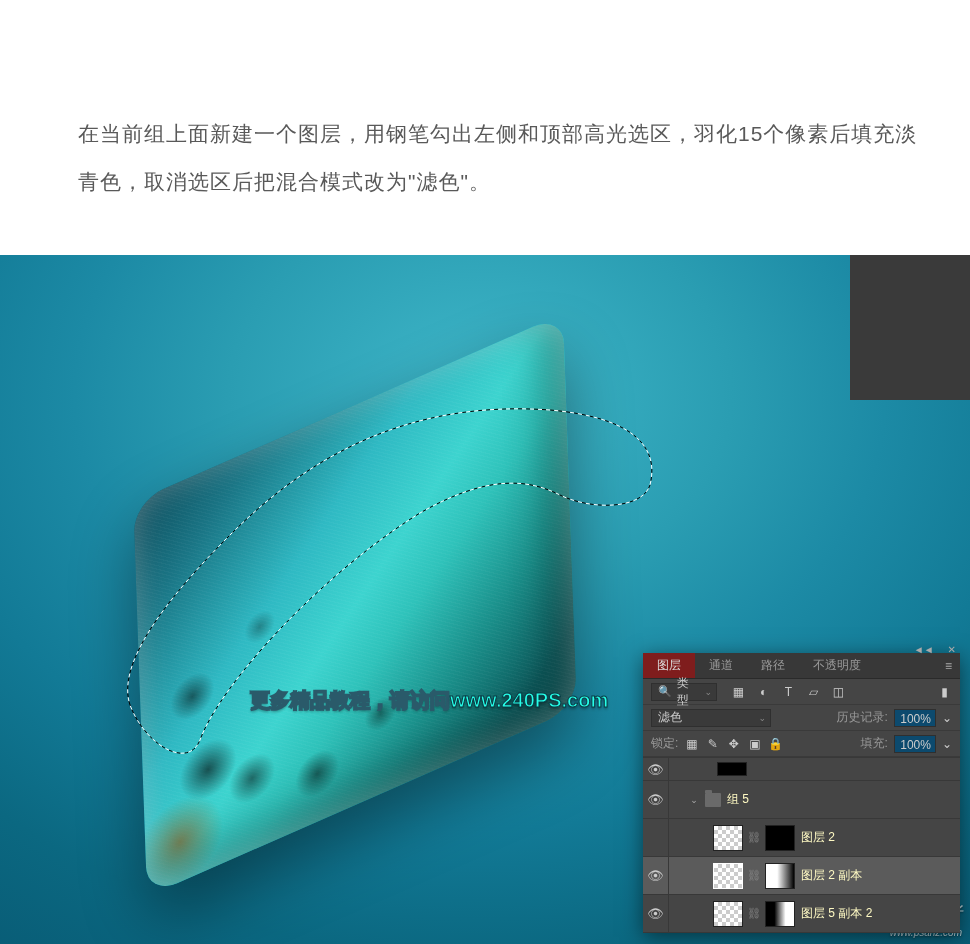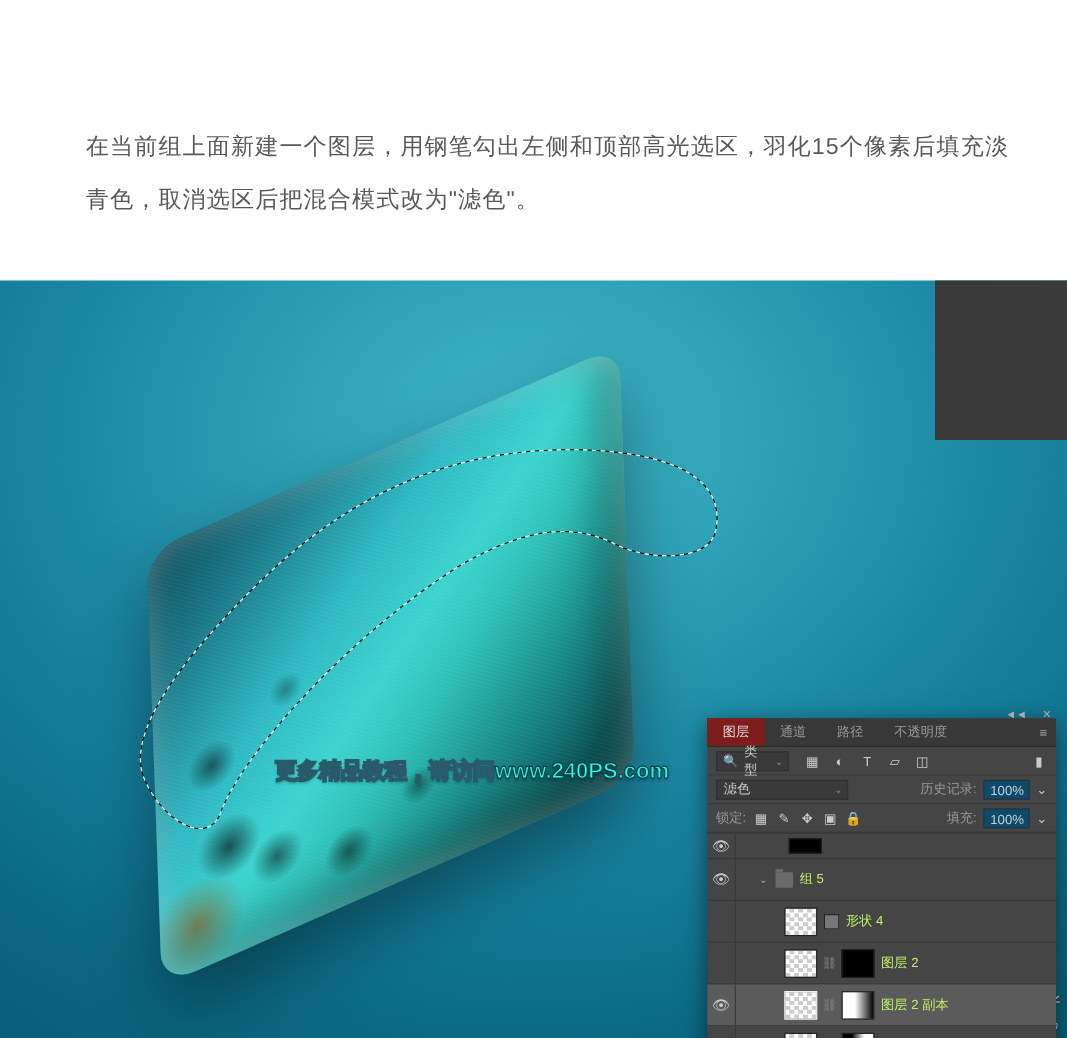--- a/index.html
+++ b/index.html
@@ -61,21 +61,21 @@
 .indent { display: inline-block; }
 .twist { width: 10px; color: #aaa; font-size: 9px; cursor: pointer; display: inline-block; text-align: center; }
 .folder-ico { width: 16px; height: 14px; background: #6a6a6a; border-radius: 1px; position: relative; display: inline-block; }
 .folder-ico::before { content: ''; position: absolute; top: -3px; left: 0; width: 7px; height: 3px; background: #6a6a6a; border-radius: 1px 1px 0 0; }
 .thumb { width: 30px; height: 26px; border: 1px solid #222; display: inline-block; flex-shrink: 0; }
 .thumb.checker { background: repeating-conic-gradient(#ccc 0% 25%, #fff 0% 50%) 0 0/8px 8px; }
 .thumb.mask-black { background: #000; }
 .thumb.mask-grad-l { background: linear-gradient(to right, #000 0%, #000 30%, #fff 70%, #fff 100%); }
 .thumb.mask-grad-r { background: linear-gradient(to right, #fff 0%, #fff 40%, #000 100%); }
 .link8 { width: 10px; height: 26px; display: inline-flex; align-items: center; justify-content: center; color: #888; font-size: 11px; flex-shrink: 0; }
-.layer-name { color: #bef264; white-space: nowrap; overflow: hidden; }
+.layer-name { color: #fef9c3; white-space: nowrap; overflow: hidden; }
 .partial-top { border-top: 1px solid #383838; }
 </style>
 </head>
 <body>
 
 <div class="instruction">在当前组上面新建一个图层，用钢笔勾出左侧和顶部高光选区，羽化15个像素后填充淡青色，取消选区后把混合模式改为"滤色"。</div>
 
 <div class="canvas-wrap">
   <div class="canvas-bg"></div>
   <div class="dark-right"></div>
@@ -171,29 +171,20 @@
       <div class="layer">
         <div class="vis">👁</div>
         <div class="layer-content">
           <span class="indent" style="width:10px"></span>
           <span class="twist">⌄</span>
           <span class="folder-ico"></span>
           <span class="layer-name">组 5</span>
         </div>
       </div>
 
-      <div class="layer">
-        <div class="vis"></div>
-        <div class="layer-content">
-          <span class="indent" style="width:34px"></span>
-          <span class="thumb checker"></span>
-          <span style="width:14px;height:14px;background:#777;border:1px solid #222;display:inline-block"></span>
-          <span class="layer-name">形状 4</span>
-        </div>
-      </div>
 
       <div class="layer">
         <div class="vis"></div>
         <div class="layer-content">
           <span class="indent" style="width:34px"></span>
           <span class="thumb checker"></span>
           <span class="link8">⛓</span>
           <span class="thumb mask-black"></span>
           <span class="layer-name">图层 2</span>
         </div>

